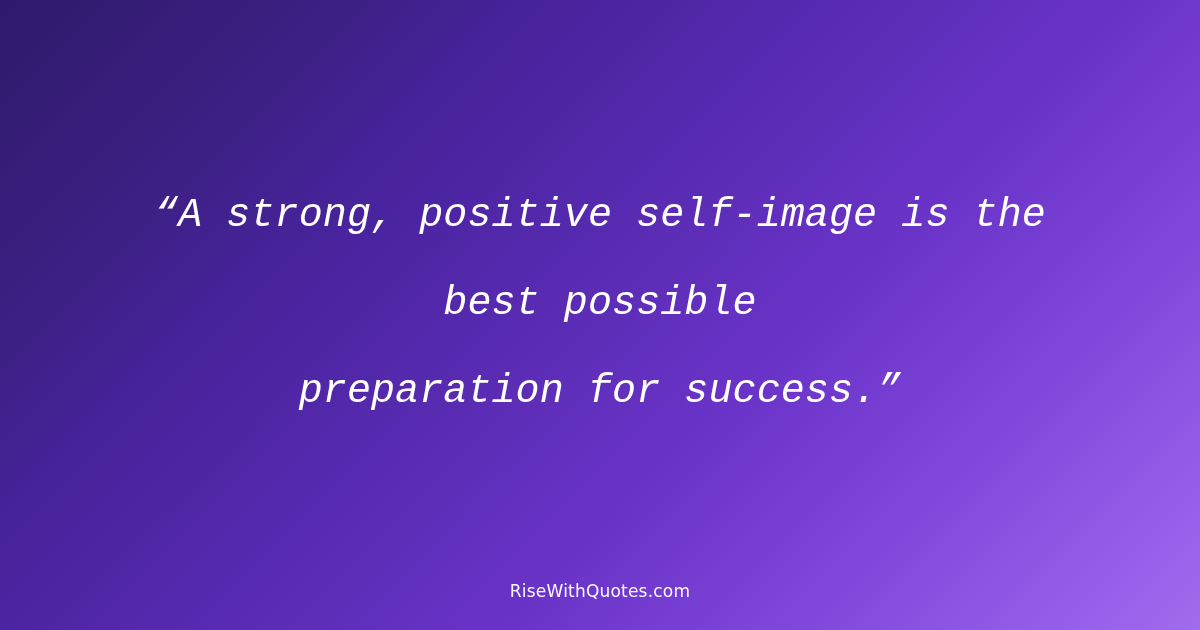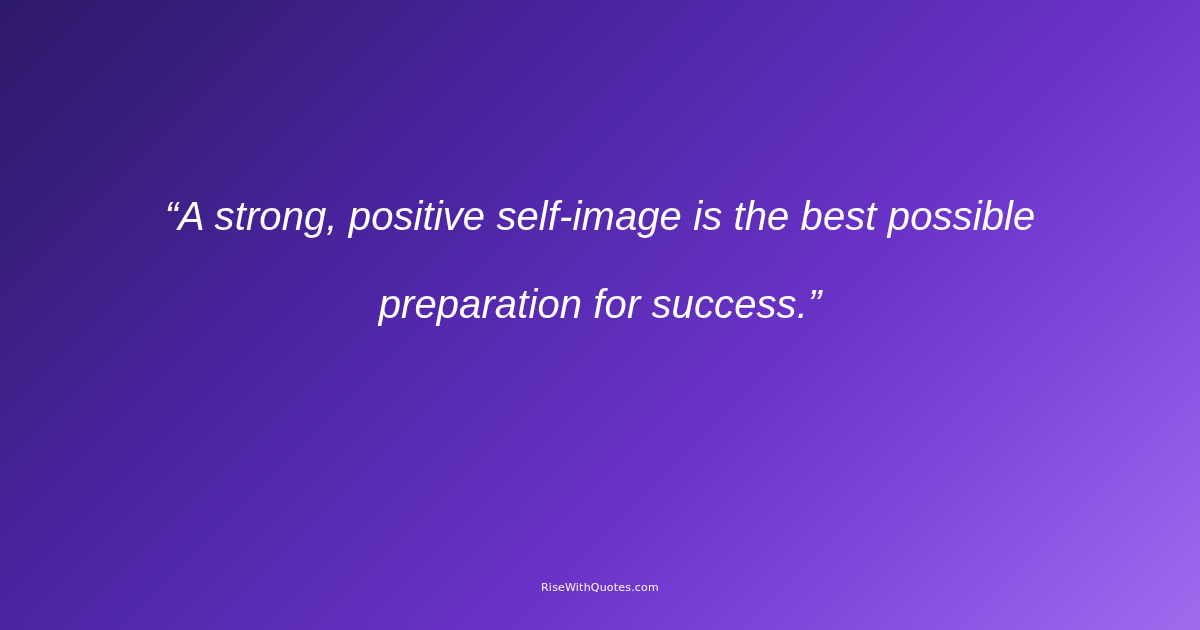--- a/index.html
+++ b/index.html
@@ -45,42 +45,42 @@
     right: 0;
     top: 172px;
     padding: 0 110px;
     box-sizing: border-box;
     text-align: center;
   }
 
   .quote-text {
     margin: 0;
     color: #ffffff;
-    font-family: Liberation Sans, sans-serif;
+    font-family: Liberation Mono, monospace;
     font-style: italic;
     font-weight: 400;
     font-size: 40px;
     line-height: 88px;
     letter-spacing: 0.1px;
     white-space: pre-line;
     text-rendering: optimizeLegibility;
     -webkit-font-smoothing: antialiased;
   }
 
   .watermark {
     position: absolute;
     left: 0;
     right: 0;
     top: 581px;
     text-align: center;
     color: #ffffff;
     font-family: "DejaVu Sans", "Liberation Sans", sans-serif;
     font-style: normal;
     font-weight: 400;
-    font-size: 11px;
+    font-size: 17px;
     letter-spacing: 0.2px;
     opacity: 0.97;
   }
 </style>
 </head>
 <body>
 
 <div class="quote-card">
 
   <div class="quote-block">

